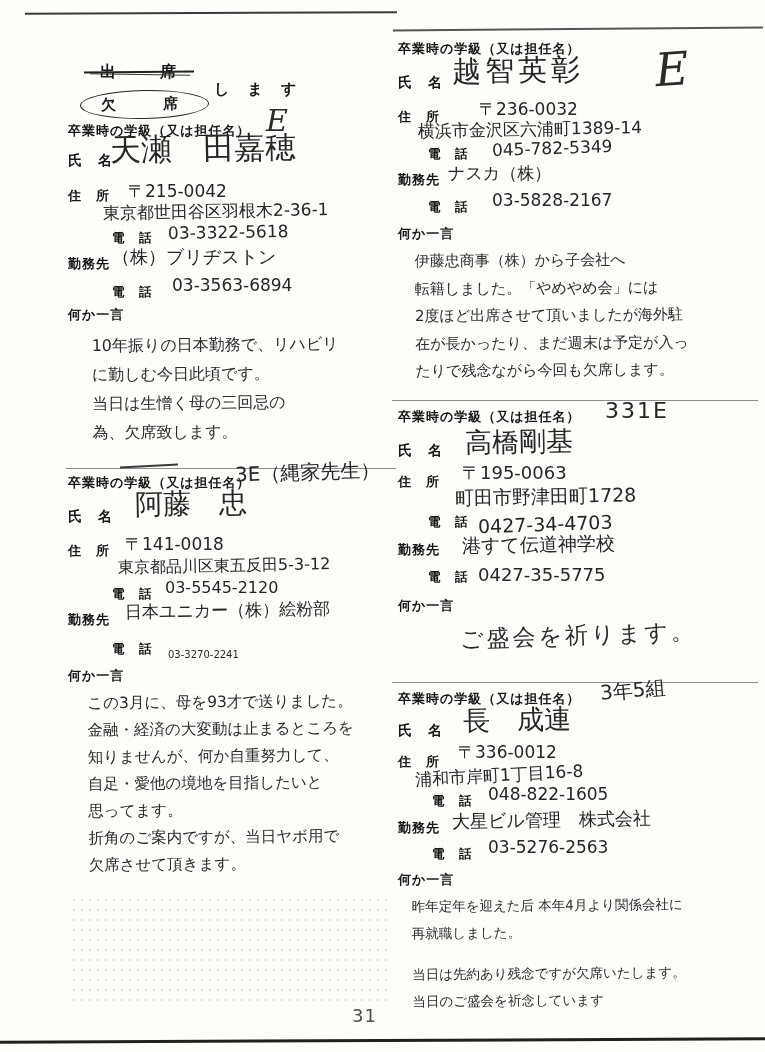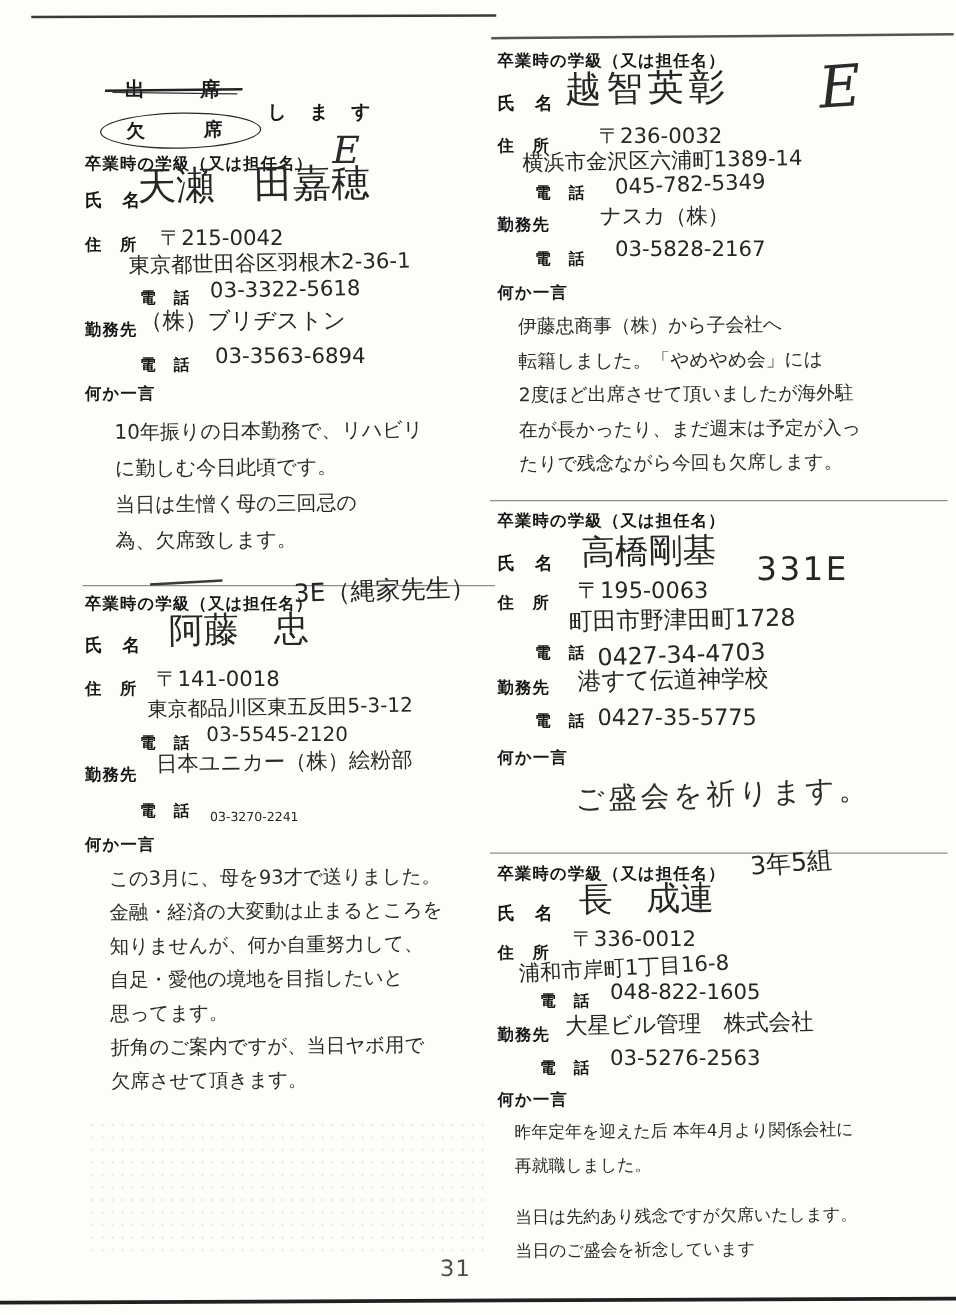--- a/index.html
+++ b/index.html
@@ -144,36 +144,36 @@
   <div class="bigmark" style="left:655px;top:46px;font-size:46px;transform:rotate(-4deg);">E</div>
 
   <div class="lbl" style="left:398px;top:108px;">住　所</div>
   <div class="hw" style="left:455px;top:101px;font-size:17px;margin-left:24px;">〒236-0032</div>
   <div class="hw tilt-a" style="left:418px;top:121px;font-size:17px;">横浜市金沢区六浦町1389-14</div>
 
   <div class="lbl small" style="left:428px;top:146px;">電　話</div>
   <div class="hw tilt-b" style="left:492px;top:140px;font-size:17px;">045-782-5349</div>
 
   <div class="lbl" style="left:398px;top:171px;">勤務先</div>
-  <div class="hw" style="left:448px;top:165px;font-size:17px;margin-left:32px;">ナスカ（株）</div>
+  <div class="hw" style="left:448px;top:165px;font-size:17px;">ナスカ（株）</div>
 
   <div class="lbl small" style="left:428px;top:199px;">電　話</div>
   <div class="hw" style="left:492px;top:192px;font-size:17px;">03-5828-2167</div>
 
   <div class="lbl" style="left:398px;top:225px;">何か一言</div>
   <div class="comment-block" style="left:415px;top:247px;font-size:15px;line-height:27.5px;transform:rotate(-0.4deg);">
     <div class="comment-line">伊藤忠商事（株）から子会社へ</div>
     <div class="comment-line">転籍しました。「やめやめ会」には</div>
     <div class="comment-line">2度ほど出席させて頂いましたが海外駐</div>
     <div class="comment-line">在が長かったり、まだ週末は予定が入っ</div>
     <div class="comment-line">たりで残念ながら今回も欠席します。</div>
   </div>
 
   <div class="lbl" style="left:398px;top:408px;">卒業時の学級（又は担任名）</div>
-  <div class="hw" style="left:605px;top:400px;font-size:26px;letter-spacing:2px;margin-top:43px;">331E</div>
+  <div class="hw" style="left:605px;top:400px;font-size:22px;letter-spacing:2px;">331E</div>
 
   <div class="lbl" style="left:398px;top:442px;font-size:14px;">氏　名</div>
   <div class="hw tilt-a" style="left:465px;top:428px;font-size:27px;">高橋剛基</div>
 
   <div class="lbl" style="left:398px;top:473px;">住　所</div>
   <div class="hw" style="left:462px;top:464px;font-size:18px;">〒195-0063</div>
   <div class="hw tilt-a" style="left:455px;top:487px;font-size:19px;">町田市野津田町1728</div>
 
   <div class="lbl small" style="left:428px;top:514px;">電　話</div>
   <div class="hw tilt-b" style="left:478px;top:515px;font-size:19px;">0427-34-4703</div>

